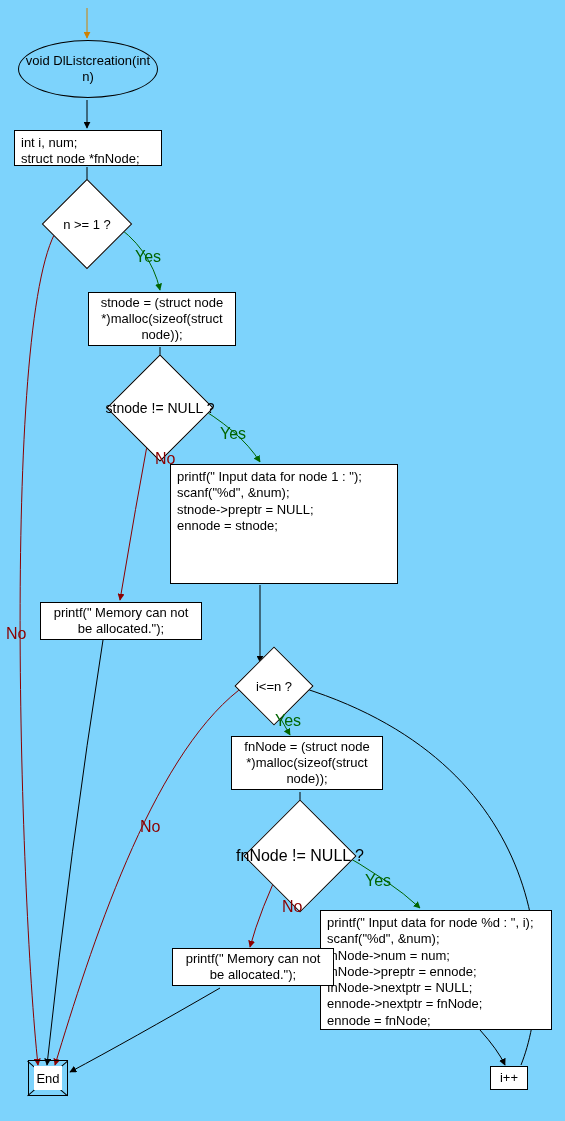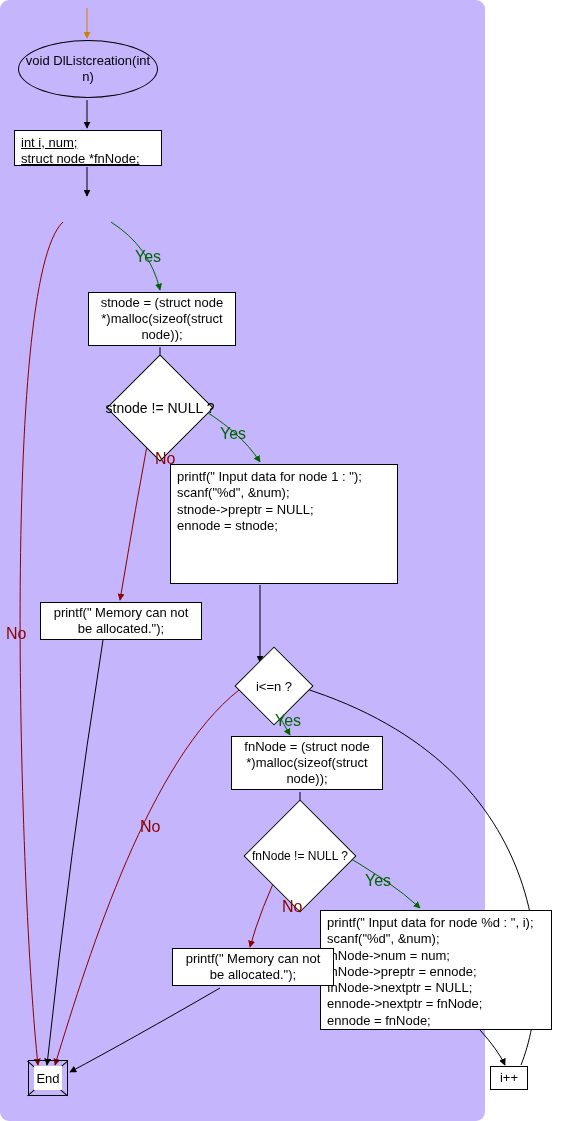--- a/index.html
+++ b/index.html
@@ -5,24 +5,23 @@
   body {
     margin: 0;
     padding: 0;
     background: #ffffff;
     font-family: Arial, sans-serif;
     font-size: 13px;
     color: #000;
   }
   .canvas {
     position: relative;
-    width: 485px;
+    width: 565px;
     height: 1121px;
-    background: #c4b5fd;
-    border-radius: 9px;
+    background: #7dd3fc;
   }
   .node {
     position: absolute;
     box-sizing: border-box;
     text-align: center;
     display: flex;
     align-items: center;
     justify-content: center;
     padding: 4px 6px;
     line-height: 1.25;
@@ -171,27 +170,31 @@
 
     <path d="M 480 1030 Q 498 1050 505 1065" stroke="#000" fill="none" marker-end="url(#arr-b)"></path>
 
     <path d="M 521 1065 C 555 980, 555 760, 290 684" stroke="#000" fill="none" marker-end="url(#arr-b)"></path>
   </svg>
 
   <div class="node ellipse" style="left:18px; top:40px; width:140px; height:58px;">
     <span>void DlListcreation(int n)</span>
   </div>
 
-  <div class="node rect multiline" style="left:14px; top:130px; width:148px; height:36px;text-decoration:underline;">
+  <div class="node rect multiline" style="left:14px; top:130px; width:148px; height:36px;">
     <div>
       <span class="ln">int i, num;</span>
       <span class="ln">struct node *fnNode;</span>
     </div>
   </div>
 
+  <div class="diamond" style="left:55px; top:192px; width:64px; height:64px;">
+    <div class="shape"></div>
+    <div class="label">n &gt;= 1 ?</div>
+  </div>
   <div class="edge-label yes" style="left:135px; top:248px;">Yes</div>
   <div class="edge-label no" style="left:6px; top:625px;">No</div>
 
   <div class="node rect" style="left:88px; top:292px; width:148px; height:54px;">
     <div>
       <span class="ln">stnode = (struct node</span>
       <span class="ln">*)malloc(sizeof(struct</span>
       <span class="ln">node));</span>
     </div>
   </div>
@@ -229,21 +232,21 @@
   <div class="node rect" style="left:222px; top:736px; width:152px; height:54px;margin-left:9px;">
     <div>
       <span class="ln">fnNode = (struct node</span>
       <span class="ln">*)malloc(sizeof(struct</span>
       <span class="ln">node));</span>
     </div>
   </div>
 
   <div class="diamond" style="left:260px; top:816px; width:80px; height:80px;">
     <div class="shape"></div>
-    <div class="label" style="font-size:12px;text-align:center;">fnNode != NULL ?</div>
+    <div class="label" style="font-size:16px;text-align:center;">fnNode != NULL ?</div>
   </div>
   <div class="edge-label yes" style="left:365px; top:872px;">Yes</div>
   <div class="edge-label no" style="left:282px; top:898px;">No</div>
 
   <div class="node rect multiline" style="left:320px; top:910px; width:232px; height:120px;">
     <div>
       <span class="ln">printf(" Input data for node %d : ", i);</span>
       <span class="ln">scanf("%d", &amp;num);</span>
       <span class="ln">fnNode-&gt;num = num;</span>
       <span class="ln">fnNode-&gt;preptr = ennode;</span>

